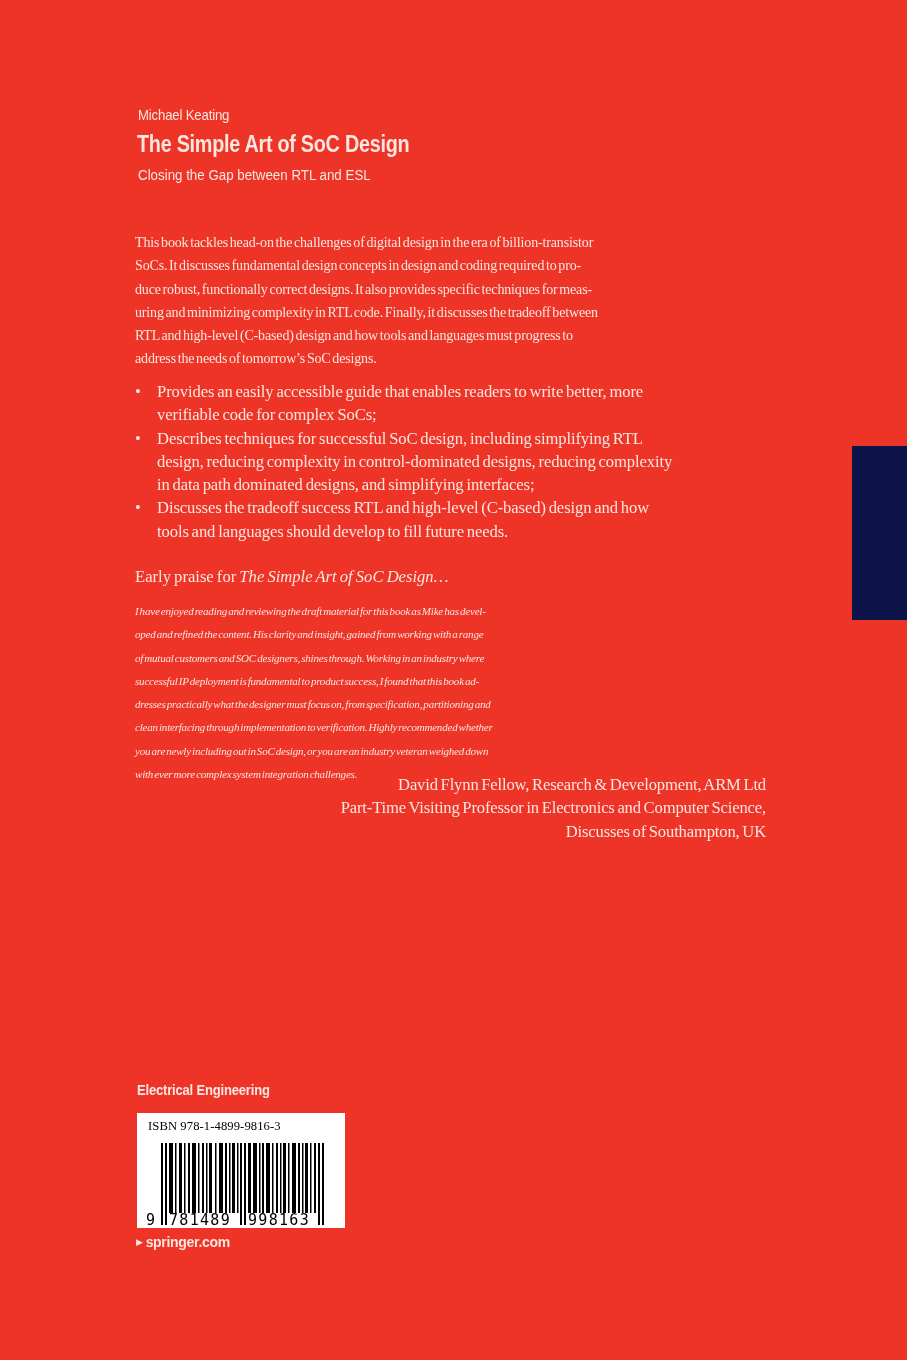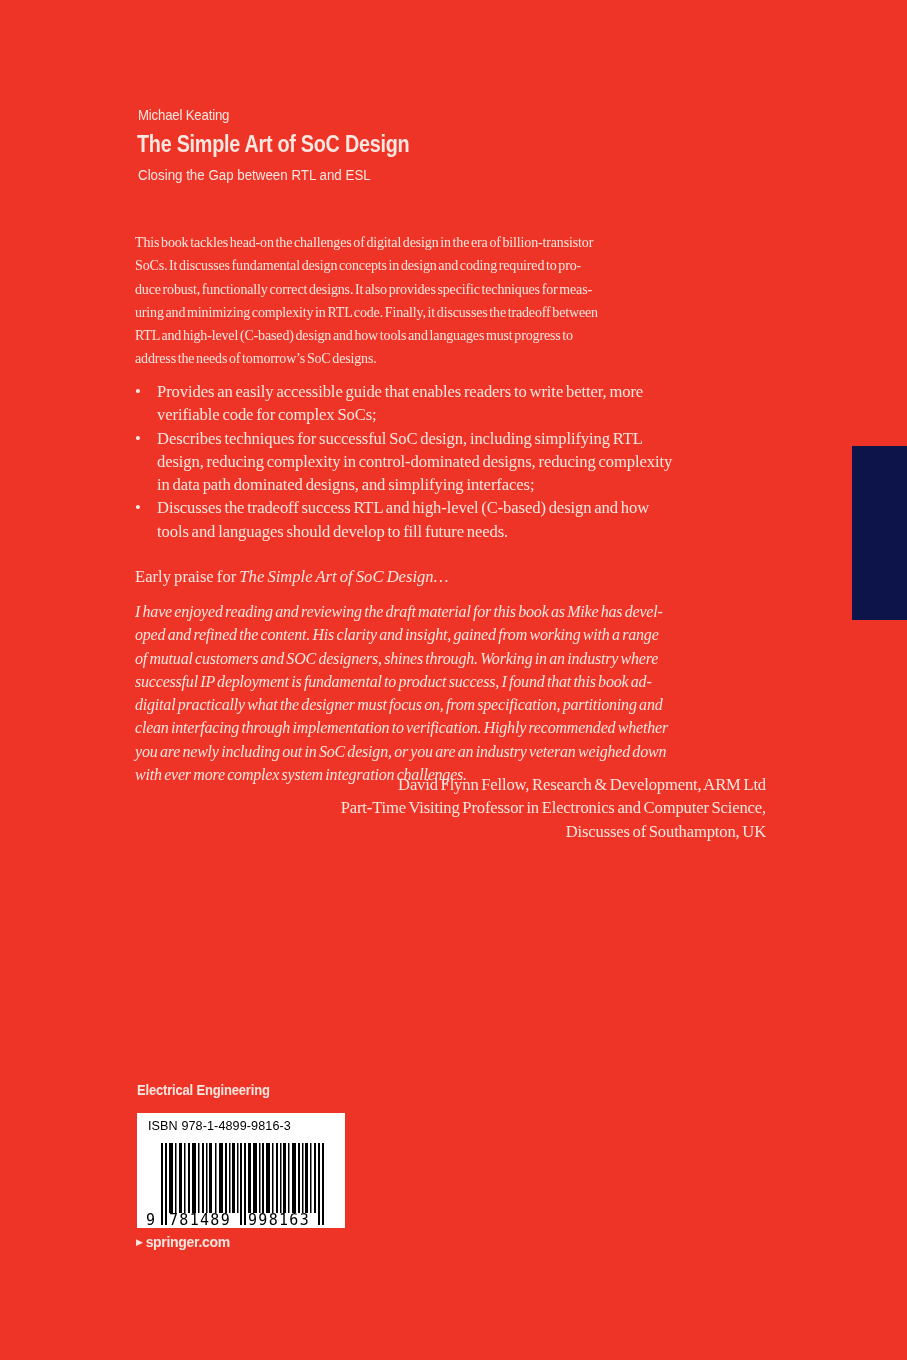--- a/index.html
+++ b/index.html
@@ -98,21 +98,21 @@
       text-align: right;
     }
     .praise-intro i {
       font-style: italic;
     }
     .quote {
       position: absolute;
       left: 135px;
       top: 600px;
       width: 632px;
-      font-size: 16px;
+      font-size: 11px;
       line-height: 23.3px;
       font-style: italic;
       word-spacing: -1.4px;
       letter-spacing: -0.2px;
     }
     .attribution {
       position: absolute;
       right: 141px;
       top: 759px;
       text-align: right;
@@ -139,21 +139,21 @@
       top: 1113px;
       width: 208px;
       height: 115px;
       background: #ffffff;
       color: #000;
     }
     .isbn-label {
       position: absolute;
       left: 11px;
       top: 6px;
-      font-family: Liberation Sans, sans-serif;
+      font-family: Liberation Serif, serif;
       font-size: 12.6px;
       letter-spacing: 0.1px;
       white-space: nowrap;
       text-align: right;
     }
     .barcode-svg {
       position: absolute;
       left: 0;
       top: 0;
     }
@@ -220,21 +220,21 @@
 
   <div class="praise-intro serif">
     <span>Early praise for </span><i>The Simple Art of SoC Design…</i>
   </div>
 
   <div class="quote serif">
     <span class="line">I have enjoyed reading and reviewing the draft material for this book as Mike has devel-</span>
     <span class="line">oped and refined the content. His clarity and insight, gained from working with a range</span>
     <span class="line">of mutual customers and SOC designers, shines through. Working in an industry where</span>
     <span class="line">successful IP deployment is fundamental to product success, I found that this book ad-</span>
-    <span class="line">digital practically what the designer must focus on, from specification, partitioning and</span>
+    <span class="line">dresses practically what the designer must focus on, from specification, partitioning and</span>
     <span class="line">clean interfacing through implementation to verification. Highly recommended whether</span>
     <span class="line">you are newly including out in SoC design, or you are an industry veteran weighed down</span>
     <span class="line">with ever more complex system integration challenges.</span>
   </div>
 
   <div class="attribution serif">
     <span class="line">David Flynn Fellow, Research &amp; Development, ARM Ltd</span>
     <span class="line">Part-Time Visiting Professor in Electronics and Computer Science,</span>
     <span class="line">Discusses of Southampton, UK</span>
   </div>

